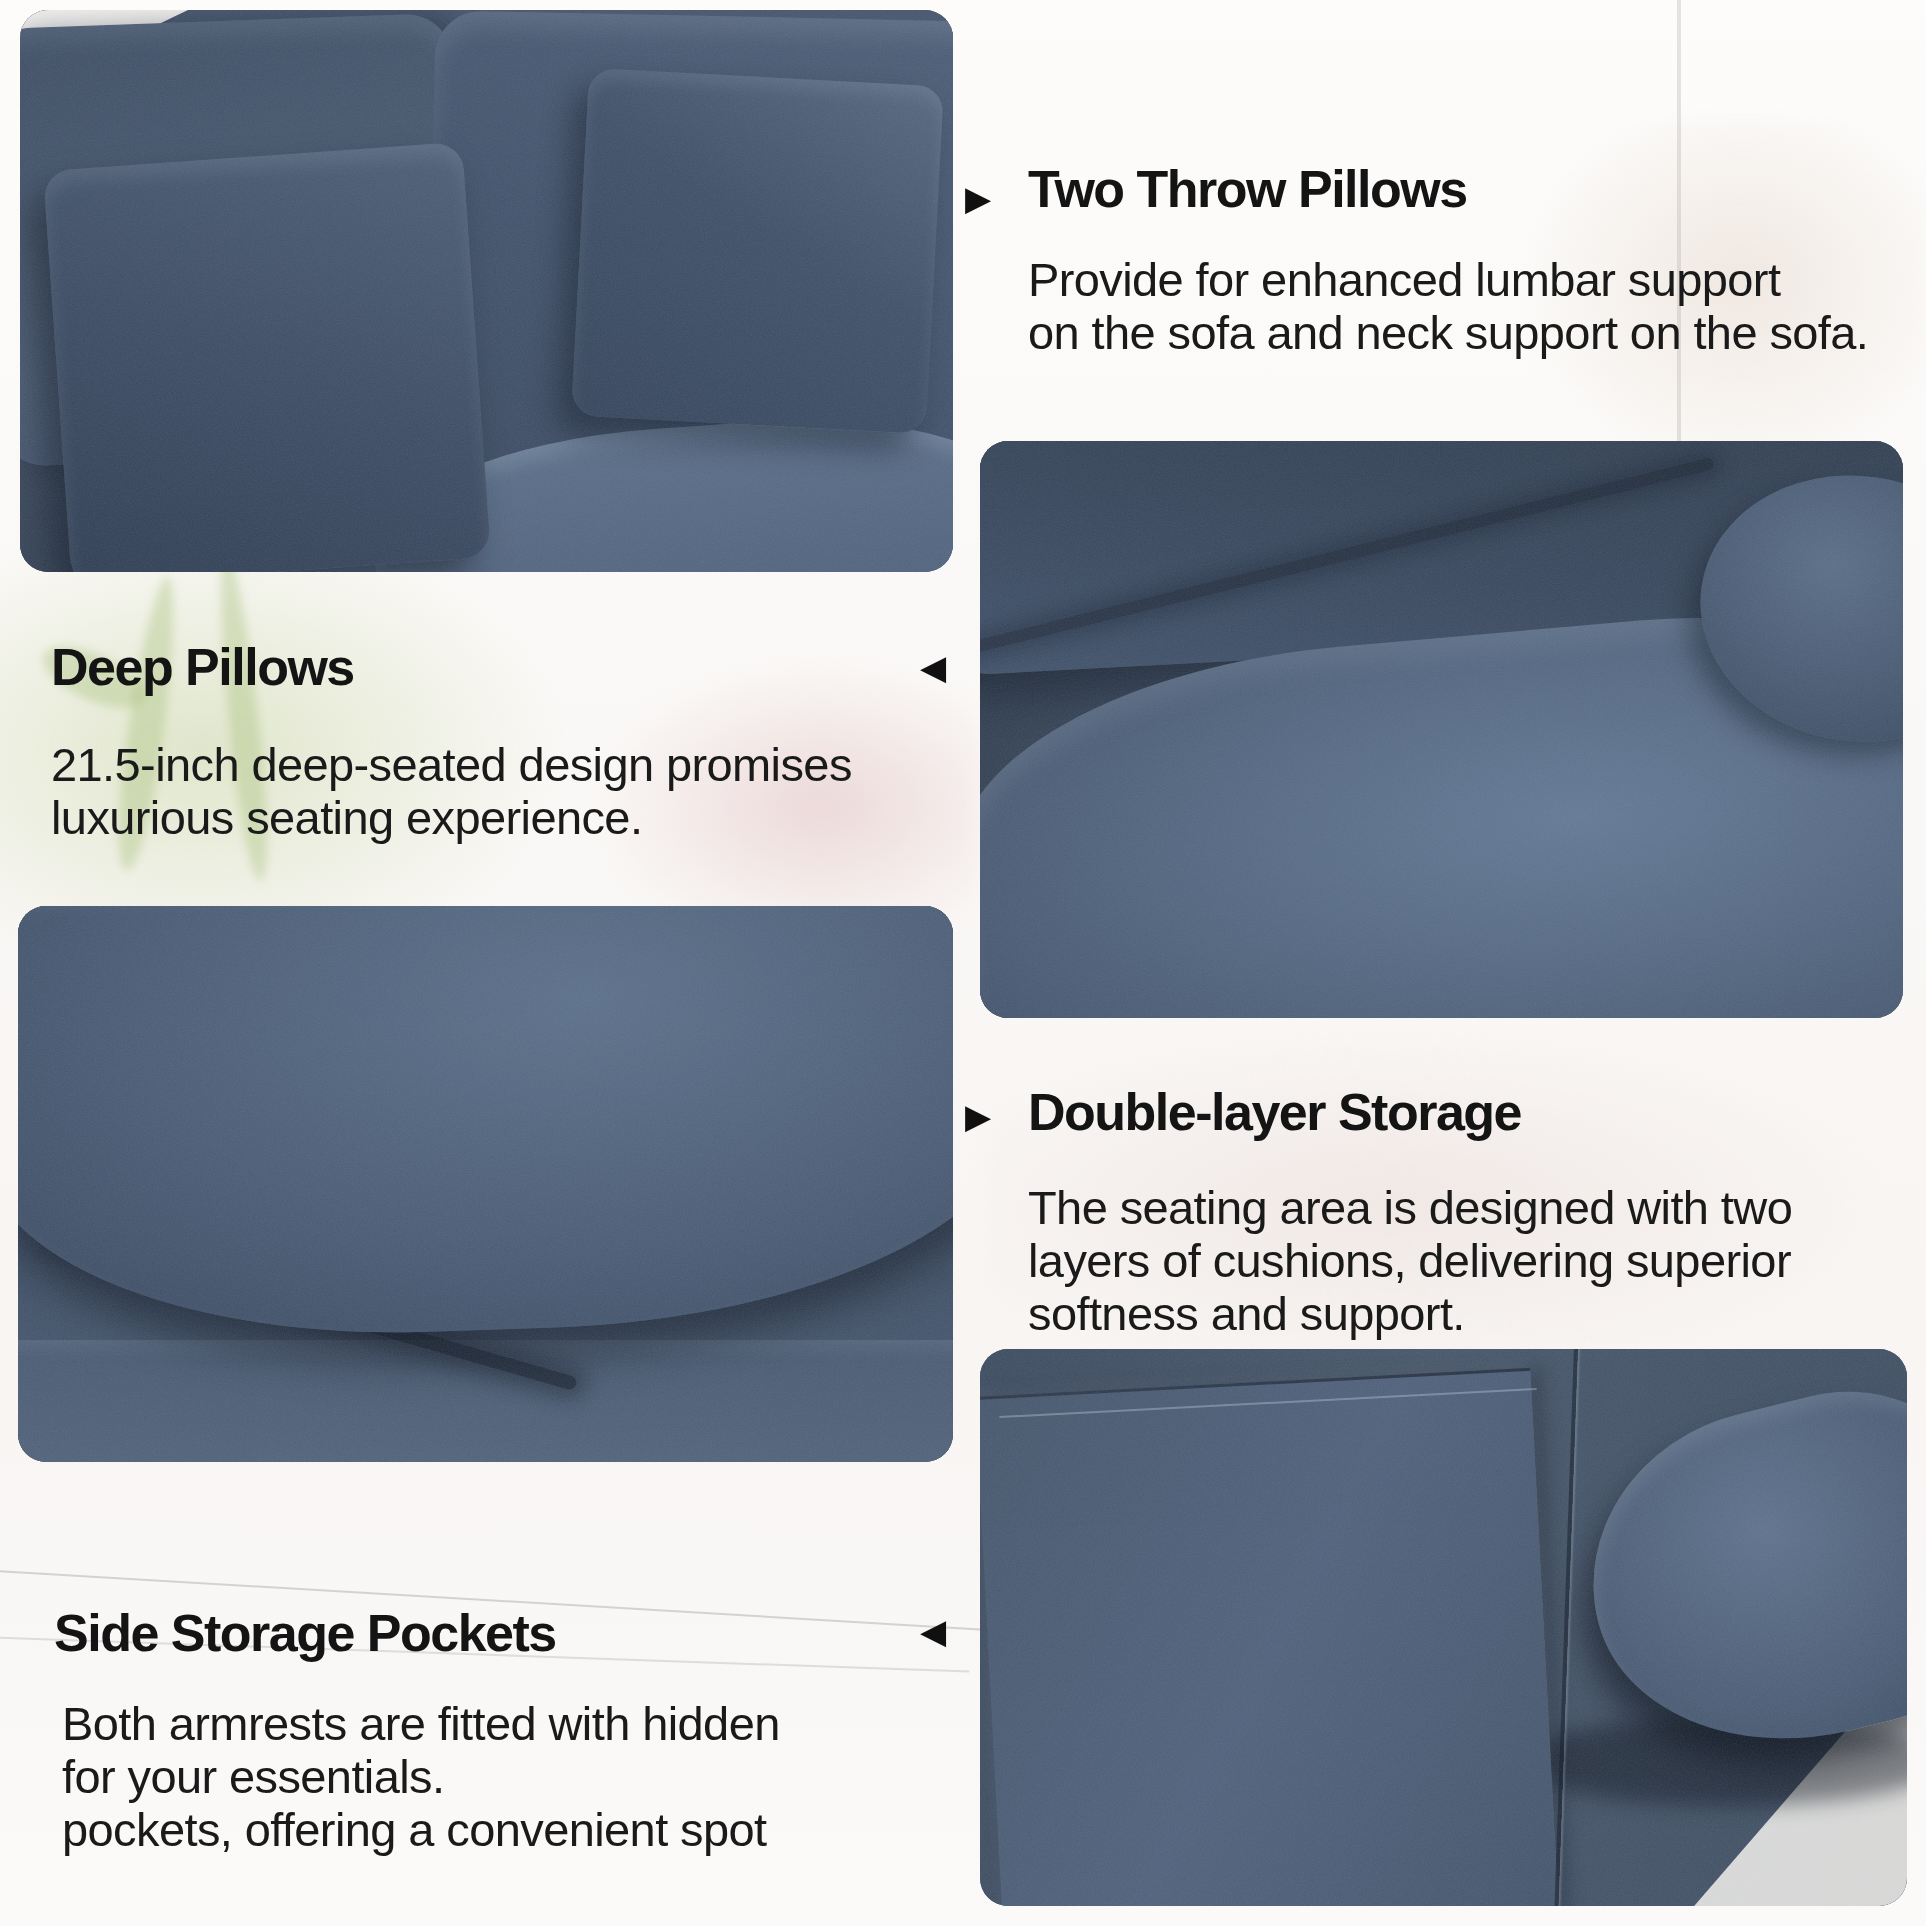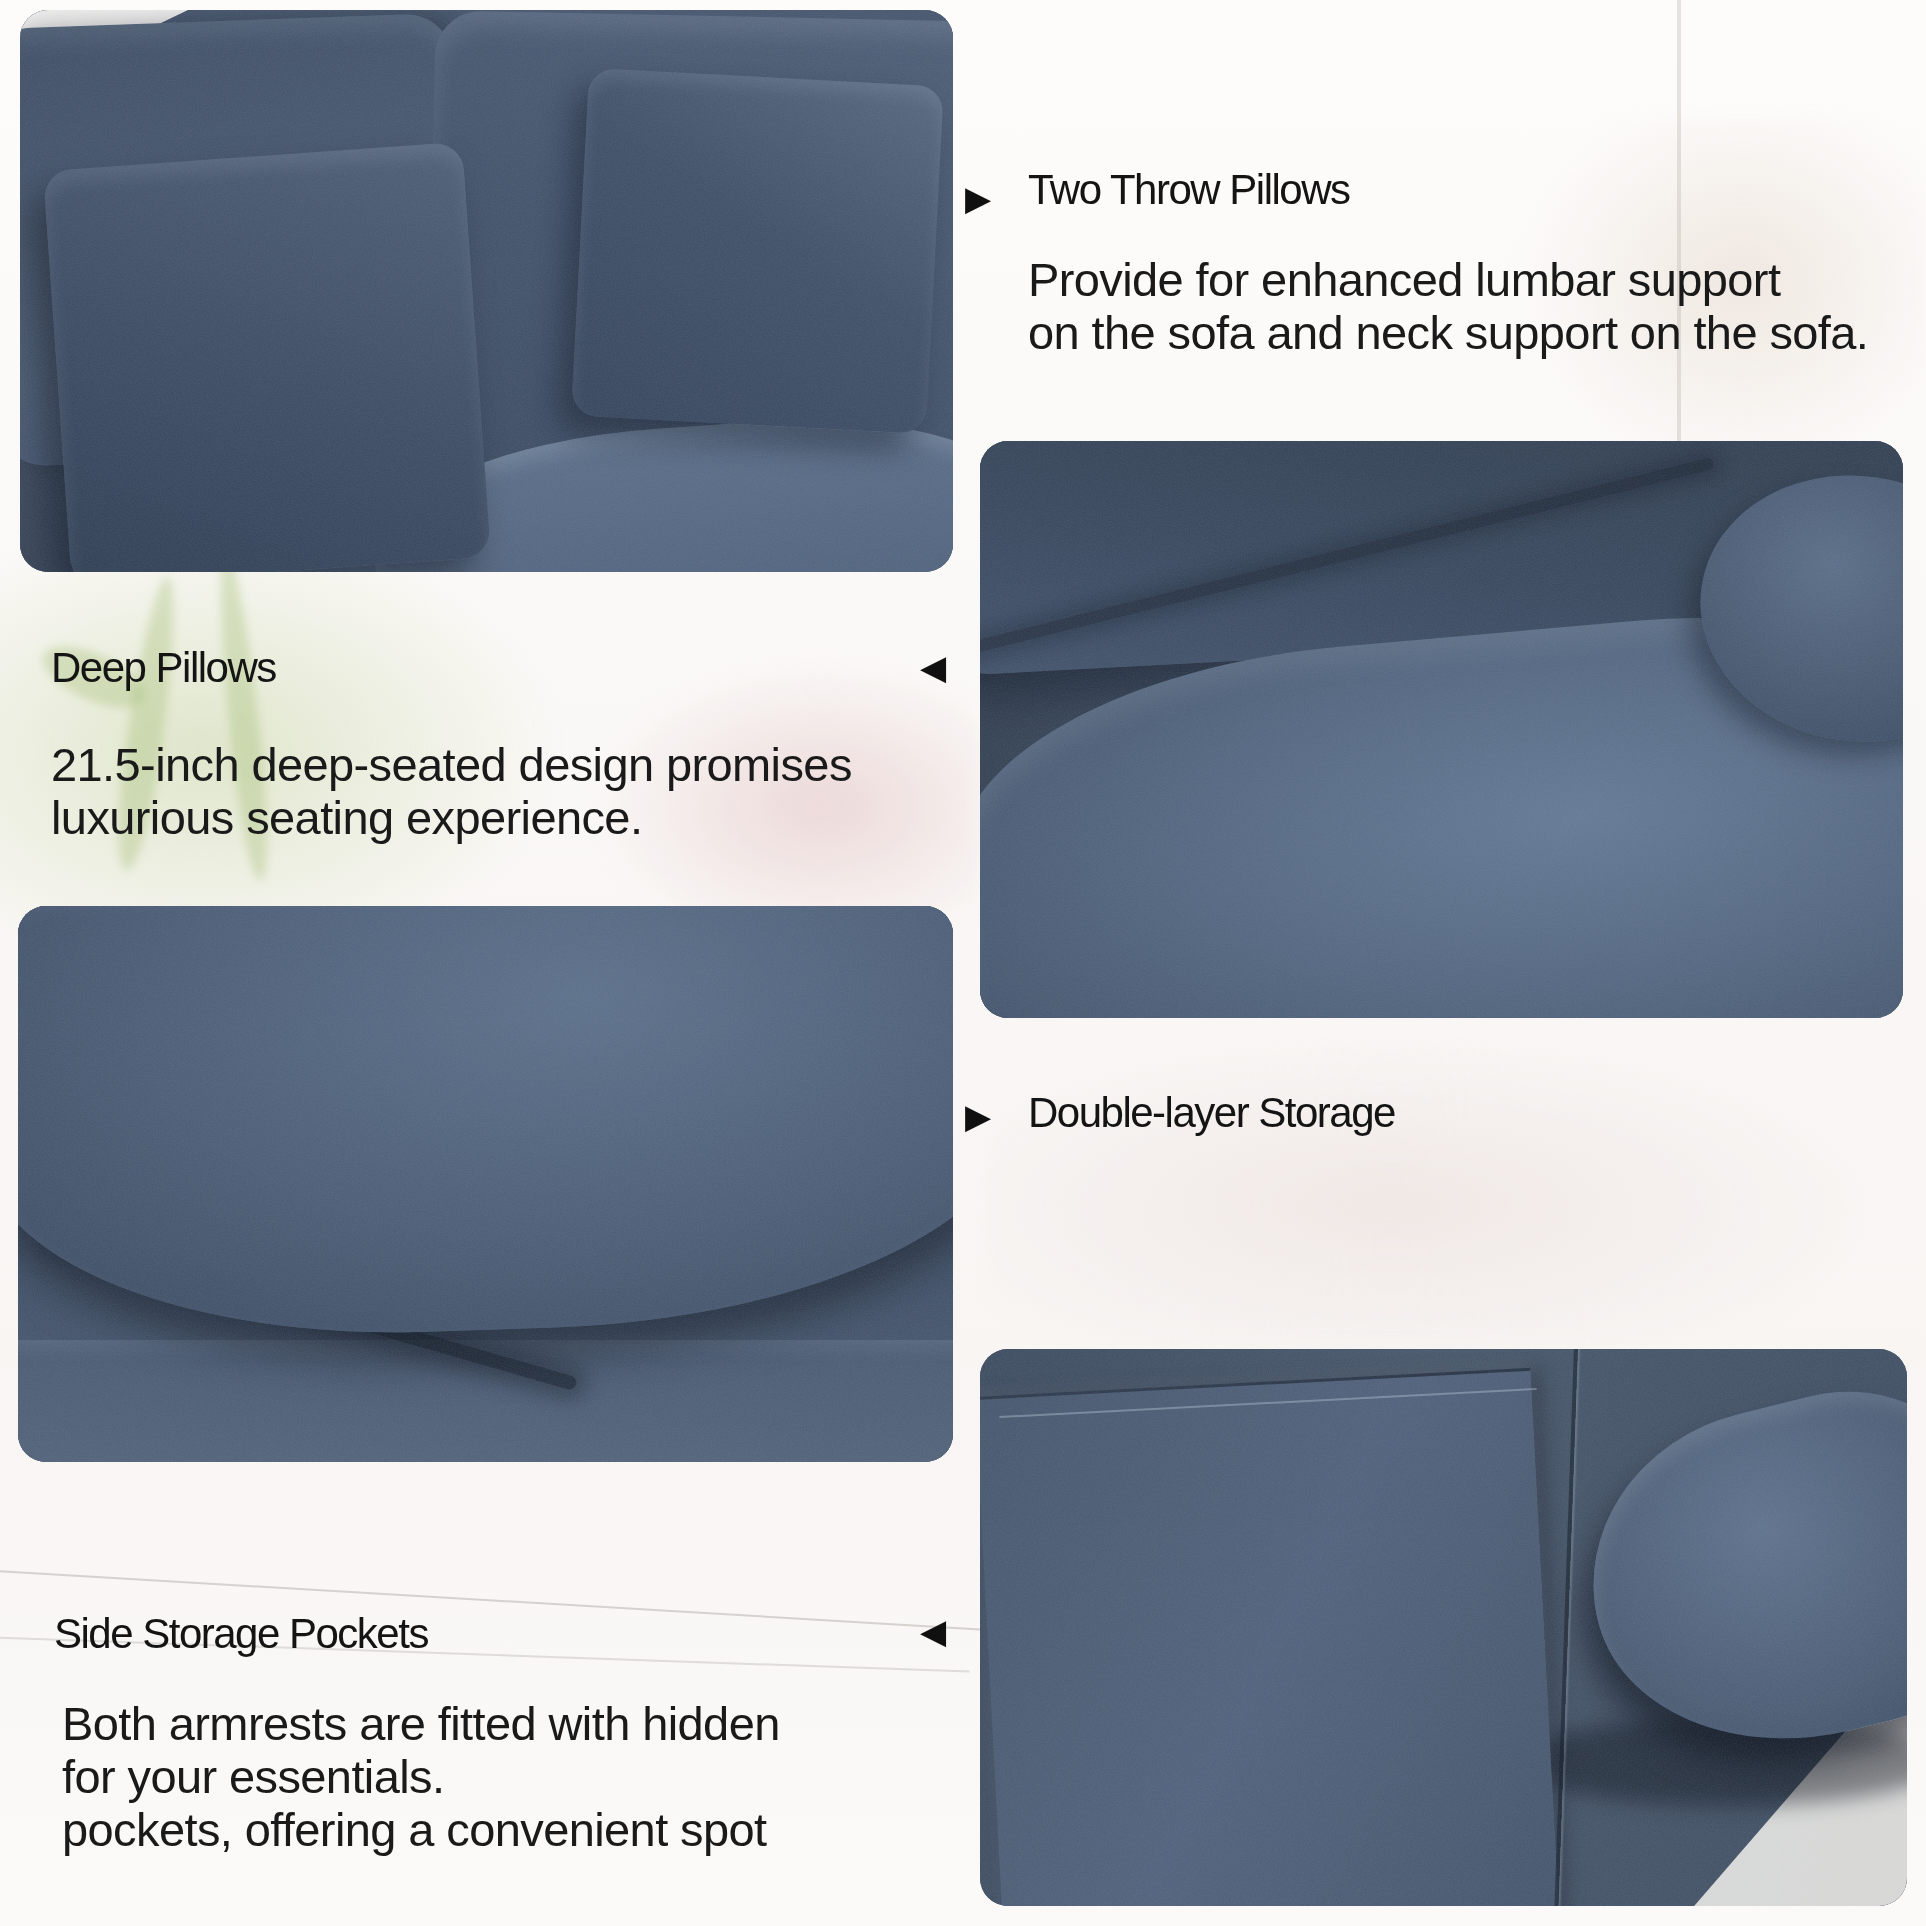--- a/index.html
+++ b/index.html
@@ -107,21 +107,21 @@
   #photo4 .stitch{left:2%;top:9.5%;width:58%;height:2px;background:rgba(205,218,232,.35);transform:rotate(-3deg);}
   #photo4 .seamV{left:63%;top:-2%;width:4px;height:106%;background:rgba(14,21,33,.55);transform:rotate(2deg);
     box-shadow:2px 0 2px rgba(205,218,232,.25);}
   #photo4 .cushion{left:66%;top:10%;width:44%;height:60%;border-radius:50% 40% 40% 60%/55% 45% 45% 55%;transform:rotate(-14deg);
     background:radial-gradient(ellipse at 45% 35%,#5f728c 0,#5f728c 0%,#4a5b73 60%,#3a495e 95%);
     box-shadow:-14px 22px 32px rgba(9,14,24,.6), inset 0 10px 18px rgba(228,238,250,.12);}
   #photo4 .shadowB{left:58%;top:66%;width:46%;height:16%;border-radius:50%;
     background:rgba(8,13,22,.45);filter:blur(10px);}
 
   
-  .feature-heading{position:absolute;font-weight:400;font-size:42px;line-height:75px;
+  .feature-heading{position:absolute;font-weight:700;font-size:52px;line-height:75px;
     color:#141414;letter-spacing:-1.5px;white-space:nowrap;}
   .feature-desc{position:absolute;font-size:47px;line-height:53px;color:#1a1a1a;
     letter-spacing:-0.6px;white-space:nowrap;margin-top:8px;}
   .tri{position:absolute;width:34px;height:34px;display:flex;align-items:center;justify-content:center;
     font-family:"DejaVu Sans",sans-serif;font-size:34px;color:#101010;line-height:1;}
 
   #s1-arrow{left:961px;top:181px;}
   #s1-heading{left:1028px;top:152px;}
   #s1-desc{left:1028px;top:245px;}
 
@@ -229,20 +229,25 @@
 
   <div class="feature-heading" id="s2-heading">Deep Pillows</div>
   <div class="tri" id="s2-arrow">◀</div>
   <div class="feature-desc" id="s2-desc">
     <div>21.5-inch deep-seated design promises</div>
     <div>luxurious seating experience.</div>
   </div>
 
   <div class="tri" id="s3-arrow">▶</div>
   <div class="feature-heading" id="s3-heading">Double-layer Storage</div>
+  <div class="feature-desc" id="s3-desc">
+    <div>The seating area is designed with two</div>
+    <div>layers of cushions, delivering superior</div>
+    <div>softness and support.</div>
+  </div>
 
   <div class="feature-heading" id="s4-heading">Side Storage Pockets</div>
   <div class="tri" id="s4-arrow">◀</div>
   <div class="feature-desc" id="s4-desc">
     <div>Both armrests are fitted with hidden</div>
     <div>for your essentials.</div>
     <div>pockets, offering a convenient spot</div>
   </div>
 
 </div>

